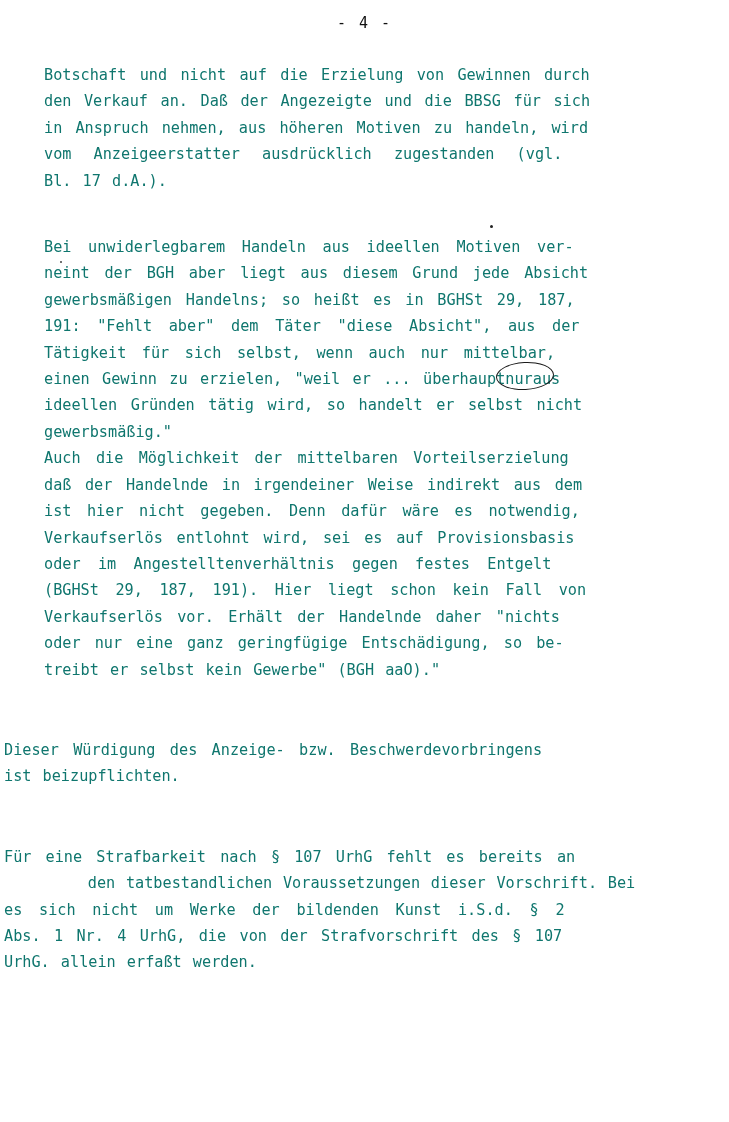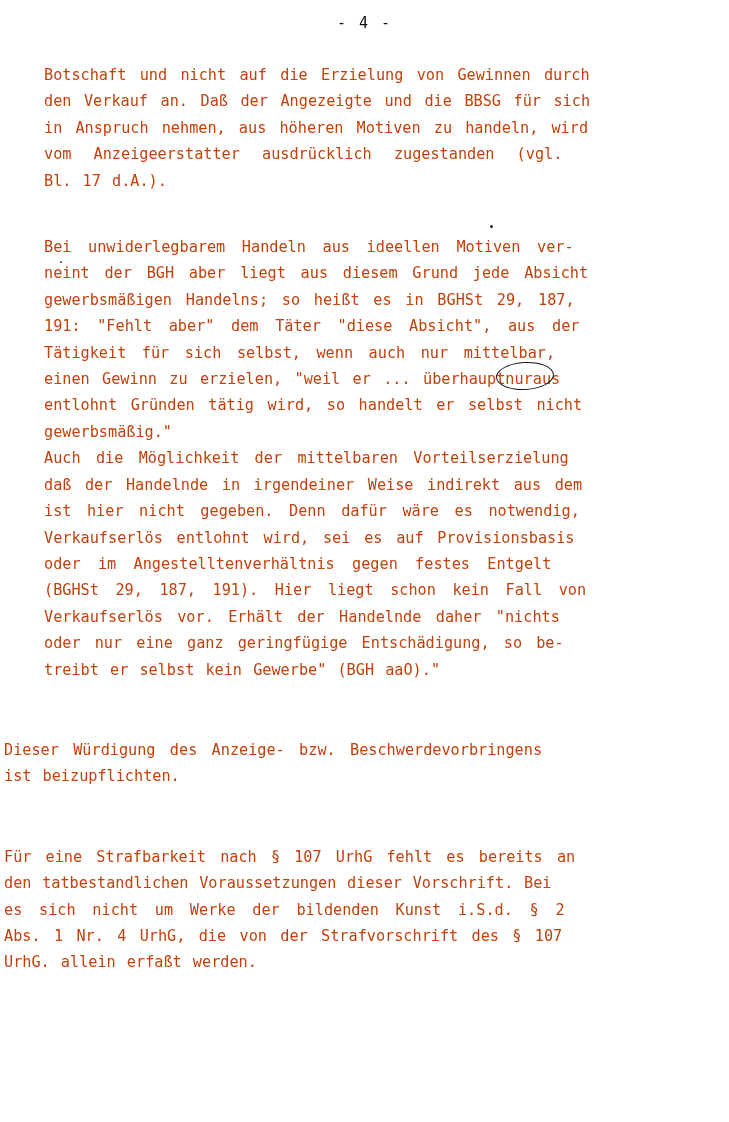--- a/index.html
+++ b/index.html
@@ -32,21 +32,21 @@
   .block {
     margin: 0 44px 0 44px;
   }
   .para {
     margin: 0 0 0 0;
   }
   .line {
     font-size: 15.2px;
     line-height: 26.4px;
     white-space: nowrap;
-    color: #c2410c;
+    color: #0f766e;
     letter-spacing: 0px;
   }
   
   .j {
     display: block;
   }
   .gap-md { height: 40px; }
   .gap-lg { height: 54px; }
 
   .block-left {
@@ -118,21 +118,21 @@
     <span class="line j" style="word-spacing:7.5px;">Bei unwiderlegbarem Handeln aus ideellen Motiven ver-</span>
     <span class="line j" style="word-spacing:5.6px;">neint der BGH aber liegt aus diesem Grund jede Absicht</span>
     <span class="line j" style="word-spacing:4.6px;">gewerbsmäßigen Handelns; so heißt es in BGHSt 29, 187,</span>
     <span class="line j" style="word-spacing:7.5px;">191: "Fehlt aber" dem Täter "diese Absicht", aus der</span>
     <span class="line j" style="word-spacing:6.4px;">Tätigkeit für sich selbst, wenn auch nur mittelbar,</span>
 
     <span class="line j" style="word-spacing:3.2px;">
       <span>einen Gewinn zu erzielen, "weil er ... überhaupt</span><span class="circle-wrap"><span class="ellipse"></span><span>nur</span></span><span>aus</span>
     </span>
 
-    <span class="line j" style="word-spacing:4.4px;">entlohnt Gründen tätig wird, so handelt er selbst nicht</span>
+    <span class="line j" style="word-spacing:4.4px;">ideellen Gründen tätig wird, so handelt er selbst nicht</span>
     <span class="line j" style="word-spacing:2px;">gewerbsmäßig."</span>
 
     <span class="line j" style="word-spacing:6.2px;">Auch die Möglichkeit der mittelbaren Vorteilserzielung</span>
     <span class="line j" style="word-spacing:4.4px;">daß der Handelnde in irgendeiner Weise indirekt aus dem</span>
     <span class="line j" style="word-spacing:6.4px;">ist hier nicht gegeben. Denn dafür wäre es notwendig,</span>
     <span class="line j" style="word-spacing:4.6px;">Verkaufserlös entlohnt wird, sei es auf Provisionsbasis</span>
     <span class="line j" style="word-spacing:8.2px;">oder im Angestelltenverhältnis gegen festes Entgelt</span>
     <span class="line j" style="word-spacing:7.4px;">(BGHSt 29, 187, 191). Hier liegt schon kein Fall von</span>
     <span class="line j" style="word-spacing:5.2px;">Verkaufserlös vor. Erhält der Handelnde daher "nichts</span>
     <span class="line j" style="word-spacing:5.0px;">oder nur eine ganz geringfügige Entschädigung, so be-</span>
@@ -143,19 +143,19 @@
 
   <div class="block block-left para">
     <span class="line j" style="word-spacing:5.2px;">Dieser Würdigung des Anzeige- bzw. Beschwerdevorbringens</span>
     <span class="line j" style="word-spacing:2px;">ist beizupflichten.</span>
   </div>
 
   <div class="gap-lg"></div>
 
   <div class="block block-left para">
     <span class="line j" style="word-spacing:5.0px;">Für eine Strafbarkeit nach § 107 UrhG fehlt es bereits an</span>
-    <span class="line j" style="word-spacing:1.6px;">den tatbestandlichen Voraussetzungen dieser Vorschrift. Bei</span>
+    <span class="line j" style="word-spacing:1.6px;text-align:center;">den tatbestandlichen Voraussetzungen dieser Vorschrift. Bei</span>
     <span class="line j" style="word-spacing:7.6px;">es sich nicht um Werke der bildenden Kunst i.S.d. § 2</span>
     <span class="line j" style="word-spacing:4.2px;">Abs. 1 Nr. 4 UrhG, die von der Strafvorschrift des § 107</span>
     <span class="line j" style="word-spacing:2px;">UrhG. allein erfaßt werden.</span>
   </div>
 
 </div>
 
 </body></html>

